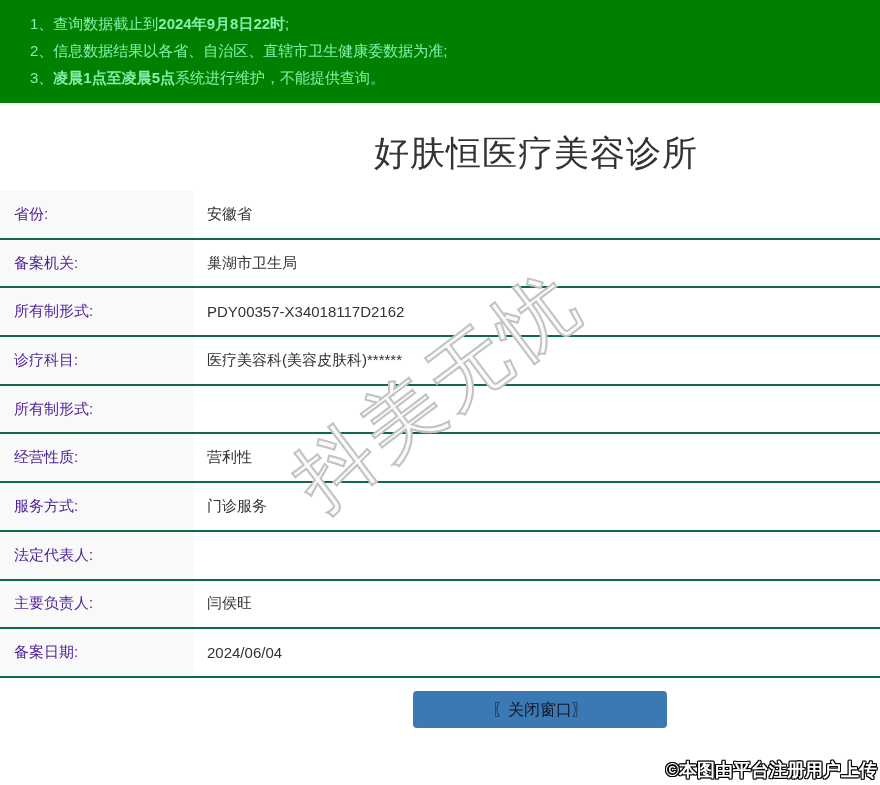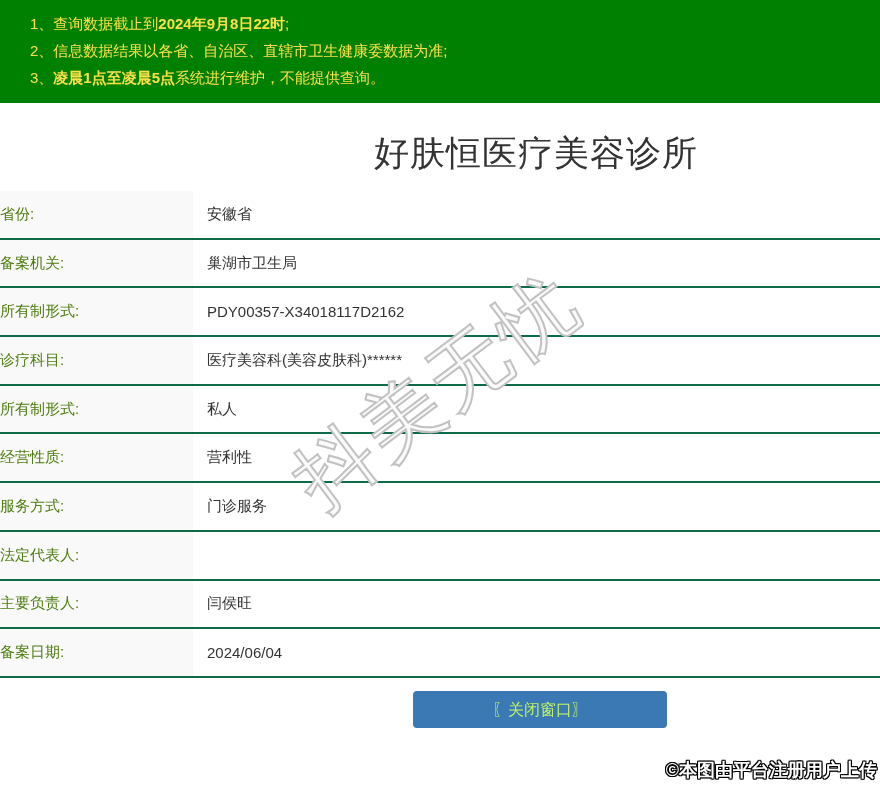--- a/index.html
+++ b/index.html
@@ -7,21 +7,21 @@
     width: 880px; height: 785px;
     background: #ffffff;
     font-family: "Liberation Sans", "DejaVu Sans", sans-serif;
     overflow: hidden;
     position: relative;
   }
   
   .notice-bar {
     width: 880px; height: 103px;
     background: #008000;
-    color: #fde047;
+    color: #86efac;
     padding: 10px 10px 0 30px;
     font-size: 15px;
   }
   .notice-line {
     line-height: 27px;
     white-space: nowrap;
   }
   .notice-line b { font-weight: bold; }
 
   
@@ -45,39 +45,40 @@
   .info-row {
     display: flex;
     height: 48.7px;
     border-bottom: 2px solid #0d6b47;
     align-items: stretch;
   }
   .cell-label {
     width: 193px;
     background: #f9f9f9;
     display: flex; align-items: center;
-    font-size: 15px; color: #4d7c0f;
+    padding-left: 14px;
+    font-size: 15px; color: #4c1d95;
   }
   .cell-value {
     flex: 1;
     display: flex; align-items: center;
     padding-left: 14px;
     font-size: 15px; color: #333333; text-align: right;
   }
 
   
   .btn-row { width: 880px; }
   .close-btn {
     display: block;
     margin: 13px 16px 0 413px;
     width: 254px; height: 37px;
     background: #3a79b3;
     border: none;
     border-radius: 4px;
-    color: #bef264;
+    color: #0f172a;
     font-size: 16px;
     font-family: inherit;
     cursor: pointer;
     text-align: center;
     line-height: 37px;
   }
 
   
   .watermark {
     position: absolute;
@@ -133,21 +134,20 @@
   <div class="info-row">
     <div class="cell-label">所有制形式:</div>
     <div class="cell-value">PDY00357-X34018117D2162</div>
   </div>
   <div class="info-row">
     <div class="cell-label">诊疗科目:</div>
     <div class="cell-value">医疗美容科(美容皮肤科)******</div>
   </div>
   <div class="info-row">
     <div class="cell-label">所有制形式:</div>
-    <div class="cell-value">私人</div>
   </div>
   <div class="info-row">
     <div class="cell-label">经营性质:</div>
     <div class="cell-value">营利性</div>
   </div>
   <div class="info-row">
     <div class="cell-label">服务方式:</div>
     <div class="cell-value">门诊服务</div>
   </div>
   <div class="info-row">

